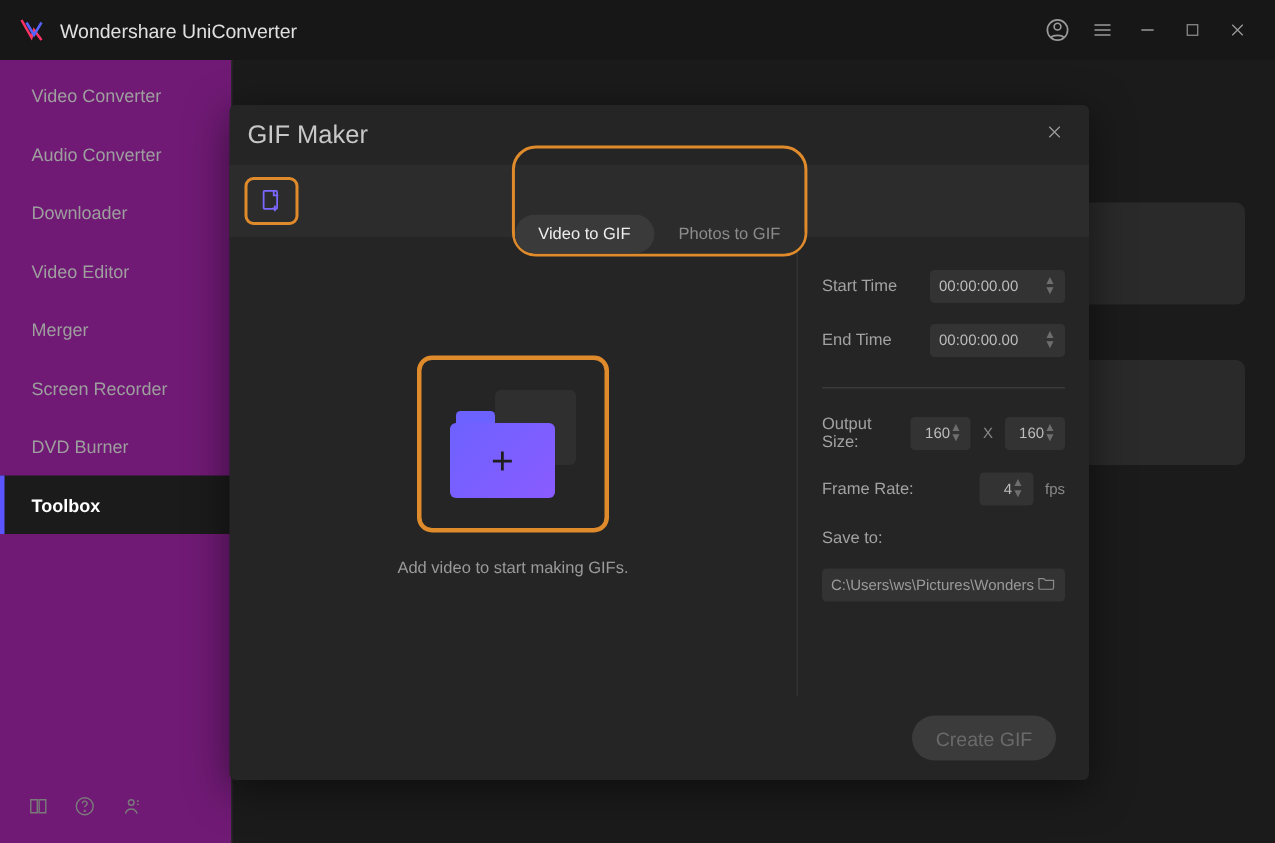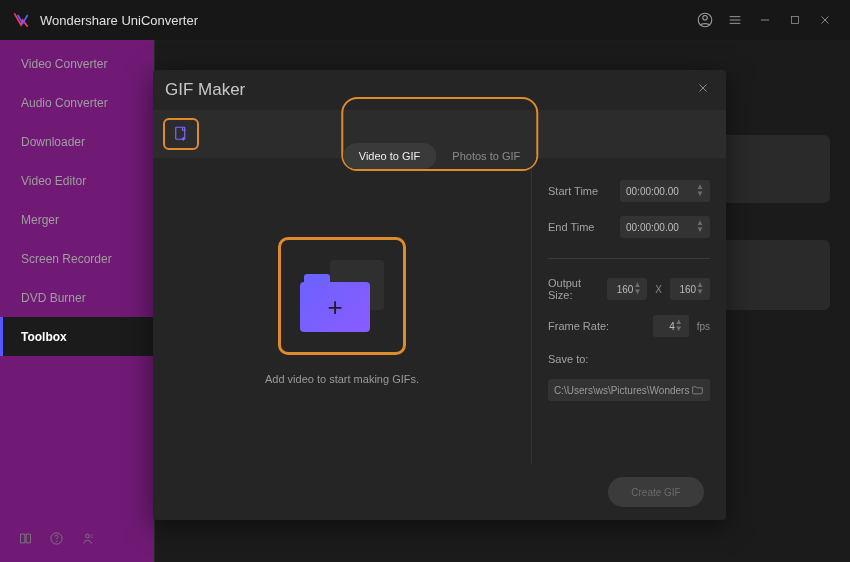--- a/index.html
+++ b/index.html
@@ -46,21 +46,21 @@
   .row { display: flex; align-items: center; gap: 8px; }
   .row .lbl { flex: 1; }
   .time-box { width: 90px; height: 22px; background: #333; border-radius: 3px; display: flex; align-items: center; padding: 0 6px; font-size: 10px; color: #bdbdbd; justify-content: space-between; }
   .spin { display: flex; flex-direction: column; gap: 0; color: #6e6e6e; }
   .spin div { height: 7px; line-height: 5px; font-size: 8px; }
   .hr { border: none; border-top: 1px solid #3a3a3a; margin: 6px 0 4px 0; }
   .numbox { width: 40px; height: 22px; background: #333; border-radius: 3px; display: flex; align-items: center; padding: 0 6px; font-size: 10px; color: #bdbdbd; justify-content: flex-end; }
   .savepath { height: 22px; background: #333; border-radius: 3px; display: flex; align-items: center; padding: 0 6px; font-size: 10px; color: #9a9a9a; justify-content: space-between; width: 100%; }
   .savepath .txt { overflow: hidden; text-overflow: ellipsis; white-space: nowrap; flex: 1; }
   .dlg-footer { height: 56px; display: flex; align-items: center; justify-content: flex-end; padding-right: 22px; }
-  .create-btn { width: 96px; height: 30px; border-radius: 15px; background: #3b3b3b; color: #6a6a6a; font-size: 10px; display: flex; align-items: center; justify-content: center; }
+  .create-btn { width: 96px; height: 30px; border-radius: 15px; background: #3b3b3b; color: #6a6a6a; font-size: 13px; display: flex; align-items: center; justify-content: center; }
   .unit { color: #888; font-size: 10px; }
 </style>
 </head>
 <body>
 
 <div class="titlebar">
   <span class="logo">
     <svg width="20" height="20" viewBox="0 0 24 24">
         <path d="M4 4 L12 18 L14 12 L20 20" fill="none" stroke="#ff3366" stroke-width="2"></path>
         <path d="M8 6 L14 16 L20 6" fill="none" stroke="#5563ff" stroke-width="2"></path>

